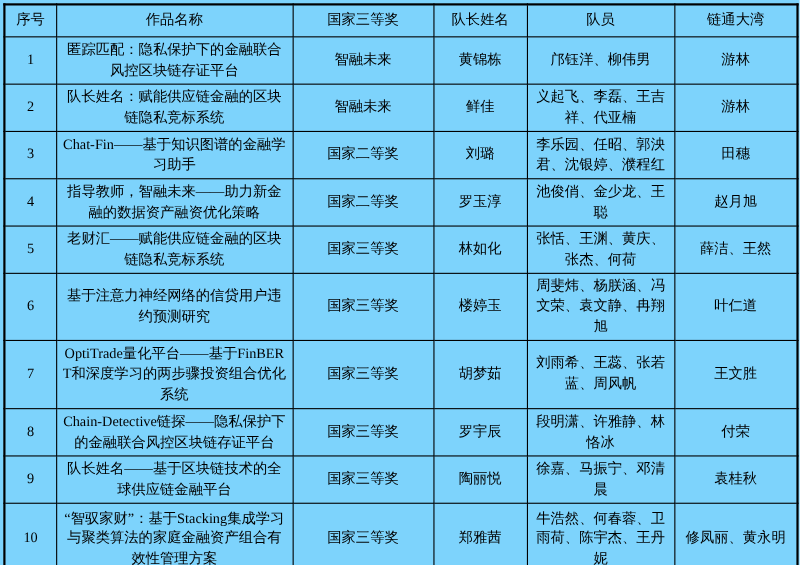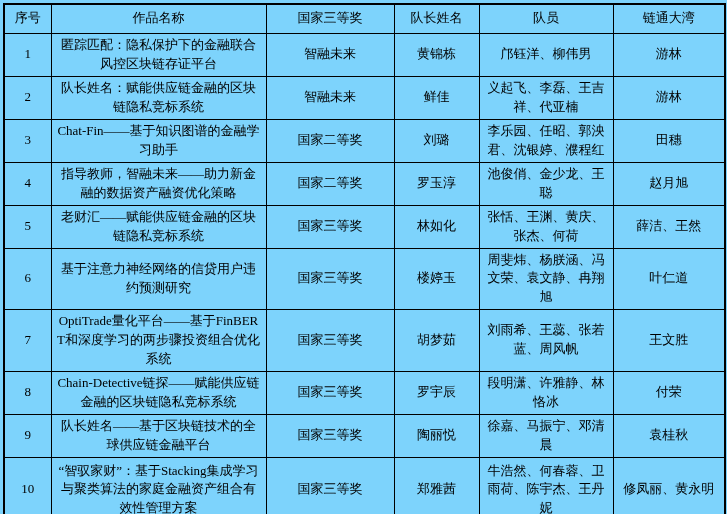--- a/index.html
+++ b/index.html
@@ -120,21 +120,21 @@
         <tr>
           <td>7</td>
           <td>OptiTrade量化平台——基于FinBERT和深度学习的两步骤投资组合优化系统</td>
           <td>国家三等奖</td>
           <td>胡梦茹</td>
           <td>刘雨希、王蕊、张若蓝、周风帆</td>
           <td>王文胜</td>
         </tr>
         <tr>
           <td>8</td>
-          <td>Chain-Detective链探——赋能供应链金融的区块链隐私竞标系统</td>
+          <td>Chain-Detective链探——隐私保护下的金融联合风控区块链存证平台</td>
           <td>国家三等奖</td>
           <td>罗宇辰</td>
           <td>段明潇、许雅静、林恪冰</td>
           <td>付荣</td>
         </tr>
         <tr>
           <td>9</td>
           <td>队长姓名——基于区块链技术的全球供应链金融平台</td>
           <td>国家三等奖</td>
           <td>陶丽悦</td>

